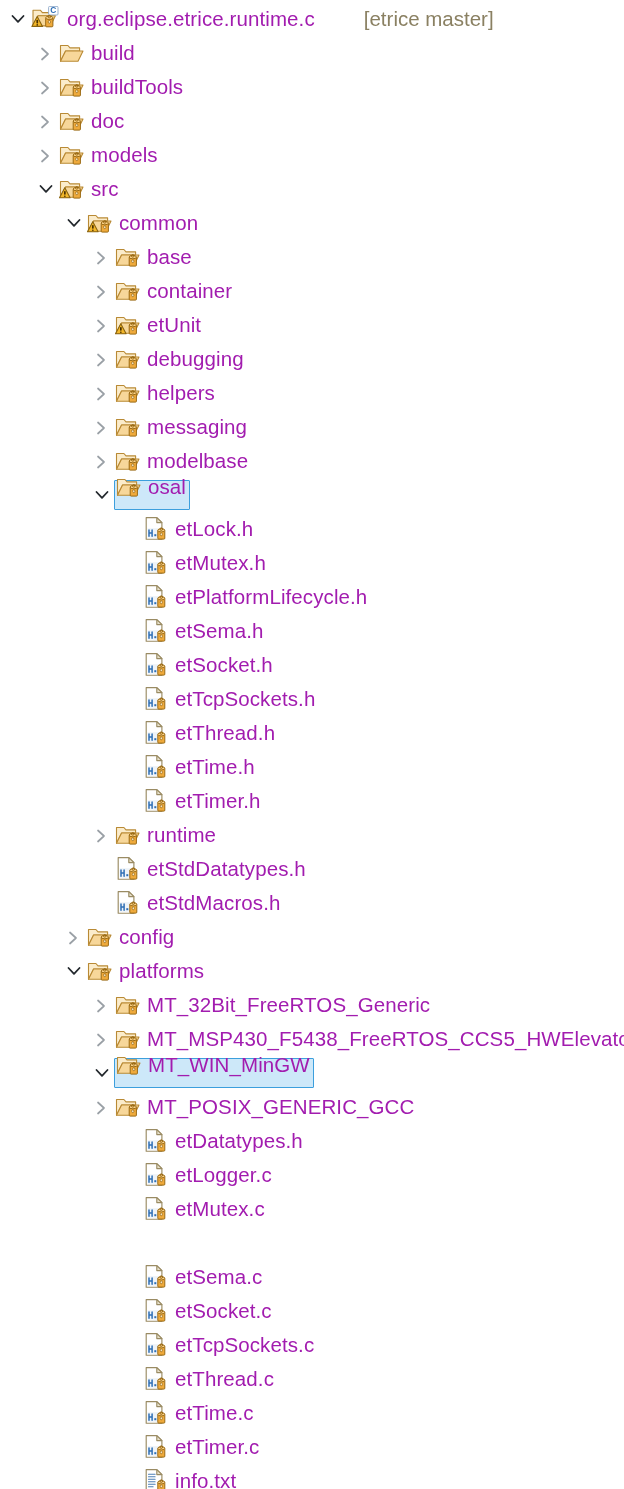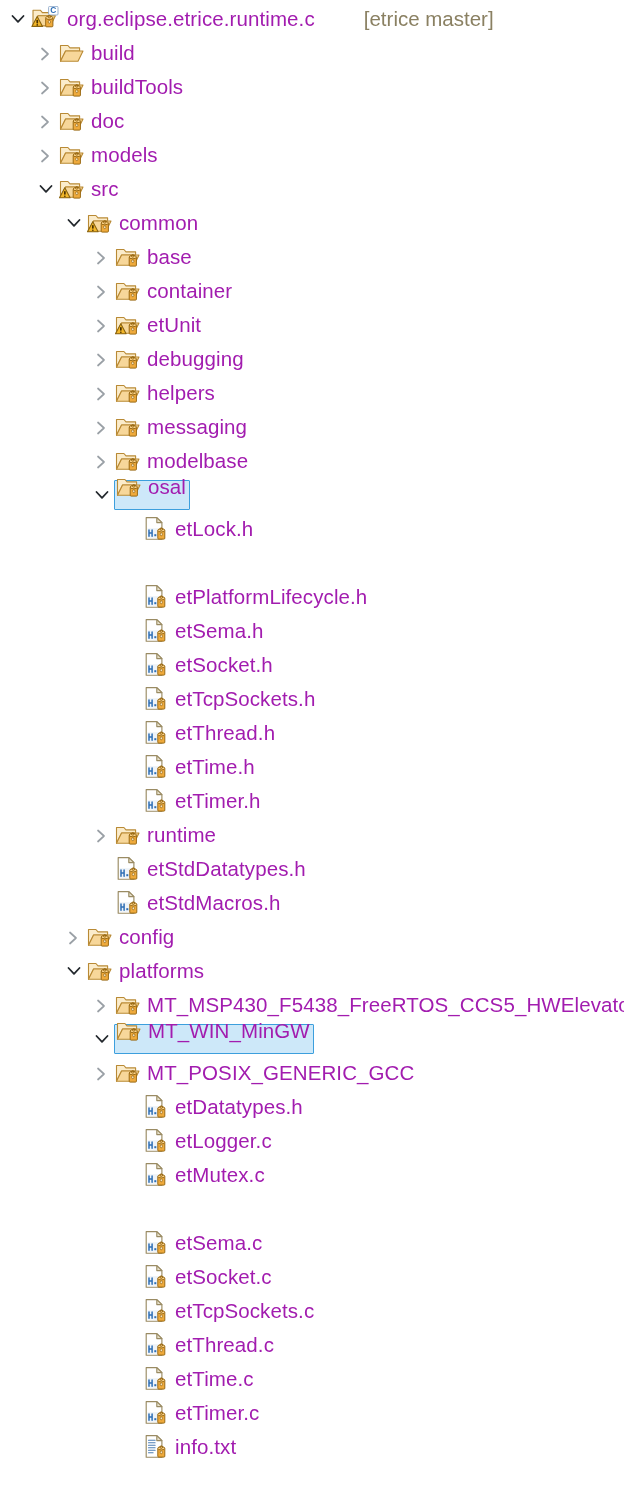--- a/index.html
+++ b/index.html
@@ -465,20 +465,38 @@
       <ellipse cx="4.1" cy="6.5" rx="1.1" ry="1.45" fill="#fff3d6" stroke="#9a6a14" stroke-width="0.8"></ellipse>
     </g>
   </svg>
         </span>
         <span class="label">etLock.h</span>
       </div>
     </div>
     <div class="row">
       <div class="indent" style="width: 116px;"></div>
       <div class="twisty leaf"></div>
+      <div class="selwrap">
+        <span class="icon">
+          <svg width="28" height="26" viewBox="0 0 28 26">
+    <path d="M3.2 1.6h10.6l5.1 5.0v16.6H3.2Z" fill="#ffffff" stroke="#9a8b63" stroke-width="1.15" stroke-linejoin="round"></path>
+    <path d="M13.8 1.6v5.0h5.1Z" fill="#e9e2cd" stroke="#9a8b63" stroke-width="1.15" stroke-linejoin="round"></path>
+    <rect x="4.6" y="12.2" width="10.4" height="9.6" fill="#eef3f8"></rect>
+    <path d="M6.0 14.0v6.2M6.0 17.1h3.1M9.1 14.0v6.2" stroke="#2f6fb5" stroke-width="1.5" fill="none" stroke-linecap="round"></path>
+    <rect x="11.3" y="18.2" width="2.0" height="2.0" fill="#2f6fb5"></rect>
+    <g transform="translate(14.2,11.8)">
+      <rect x="0.6" y="2.3" width="7.0" height="9.0" rx="0.9" fill="#efaa3c" stroke="#9a6a14" stroke-width="1"></rect>
+      <ellipse cx="4.1" cy="2.5" rx="3.5" ry="1.65" fill="#fbd38a" stroke="#9a6a14" stroke-width="1"></ellipse>
+      <rect x="2.8" y="0" width="2.6" height="2.6" rx="1.3" fill="none" stroke="#9a6a14" stroke-width="1"></rect>
+      <ellipse cx="4.1" cy="6.5" rx="1.1" ry="1.45" fill="#fff3d6" stroke="#9a6a14" stroke-width="0.8"></ellipse>
+    </g>
+  </svg>
+        </span>
+        <span class="label">etMutex.h</span>
+      </div>
     </div>
     <div class="row">
       <div class="indent" style="width: 116px;"></div>
       <div class="twisty leaf"></div>
       <div class="selwrap">
         <span class="icon">
           <svg width="28" height="26" viewBox="0 0 28 26">
     <path d="M3.2 1.6h10.6l5.1 5.0v16.6H3.2Z" fill="#ffffff" stroke="#9a8b63" stroke-width="1.15" stroke-linejoin="round"></path>
     <path d="M13.8 1.6v5.0h5.1Z" fill="#e9e2cd" stroke="#9a8b63" stroke-width="1.15" stroke-linejoin="round"></path>
     <rect x="4.6" y="12.2" width="10.4" height="9.6" fill="#eef3f8"></rect>
@@ -753,20 +771,43 @@
     <path d="M1.5 5.5h7.4l2.1 2.4h9.6v3.1H6.6L1.5 21.2Z" fill="#fbeccb" stroke="#b98a35" stroke-width="1.1" stroke-linejoin="round"></path>
     <path d="M6.6 11h17.4l-5 10.2H1.5Z" fill="#f7d79a" stroke="#b98a35" stroke-width="1.1" stroke-linejoin="round"></path>
     <g transform="translate(13.6,10.6)">
       <rect x="0.6" y="2.3" width="7.2" height="9.2" rx="0.9" fill="#efaa3c" stroke="#9a6a14" stroke-width="1"></rect>
       <ellipse cx="4.2" cy="2.5" rx="3.6" ry="1.7" fill="#fbd38a" stroke="#9a6a14" stroke-width="1"></ellipse>
       <rect x="2.9" y="0" width="2.6" height="2.6" rx="1.3" fill="none" stroke="#9a6a14" stroke-width="1"></rect>
       <ellipse cx="4.2" cy="6.6" rx="1.15" ry="1.5" fill="#fff3d6" stroke="#9a6a14" stroke-width="0.8"></ellipse>
     </g>
   </svg>
         </span>
+        <span class="label">MT_32Bit_FreeRTOS_Generic</span>
+      </div>
+    </div>
+    <div class="row">
+      <div class="indent" style="width: 88px;"></div>
+      <div class="twisty collapsed">
+        <svg width="14" height="16" viewBox="0 0 14 16">
+    <path d="M4 2.5 10 8 4 13.5" fill="none" stroke="#9aa0a6" stroke-width="1.7" stroke-linecap="round" stroke-linejoin="round"></path>
+  </svg>
+      </div>
+      <div class="selwrap">
+        <span class="icon">
+          <svg width="28" height="26" viewBox="0 0 28 26">
+    <path d="M1.5 5.5h7.4l2.1 2.4h9.6v3.1H6.6L1.5 21.2Z" fill="#fbeccb" stroke="#b98a35" stroke-width="1.1" stroke-linejoin="round"></path>
+    <path d="M6.6 11h17.4l-5 10.2H1.5Z" fill="#f7d79a" stroke="#b98a35" stroke-width="1.1" stroke-linejoin="round"></path>
+    <g transform="translate(13.6,10.6)">
+      <rect x="0.6" y="2.3" width="7.2" height="9.2" rx="0.9" fill="#efaa3c" stroke="#9a6a14" stroke-width="1"></rect>
+      <ellipse cx="4.2" cy="2.5" rx="3.6" ry="1.7" fill="#fbd38a" stroke="#9a6a14" stroke-width="1"></ellipse>
+      <rect x="2.9" y="0" width="2.6" height="2.6" rx="1.3" fill="none" stroke="#9a6a14" stroke-width="1"></rect>
+      <ellipse cx="4.2" cy="6.6" rx="1.15" ry="1.5" fill="#fff3d6" stroke="#9a6a14" stroke-width="0.8"></ellipse>
+    </g>
+  </svg>
+        </span>
         <span class="label">MT_MSP430_F5438_FreeRTOS_CCS5_HWElevator</span>
       </div>
     </div>
     <div class="row">
       <div class="indent" style="width: 88px;"></div>
       <div class="twisty expanded">
         <svg width="16" height="14" viewBox="0 0 16 14">
     <path d="M2.5 4 8 9.8 13.5 4" fill="none" stroke="#23282d" stroke-width="1.8" stroke-linecap="round" stroke-linejoin="round"></path>
   </svg>
       </div>

